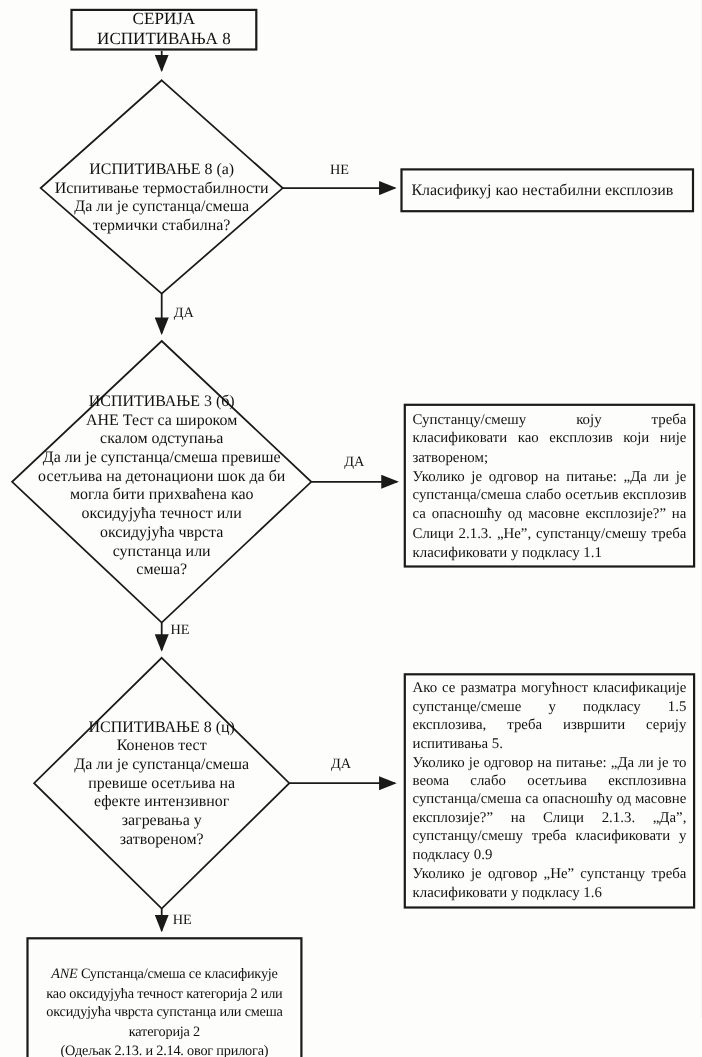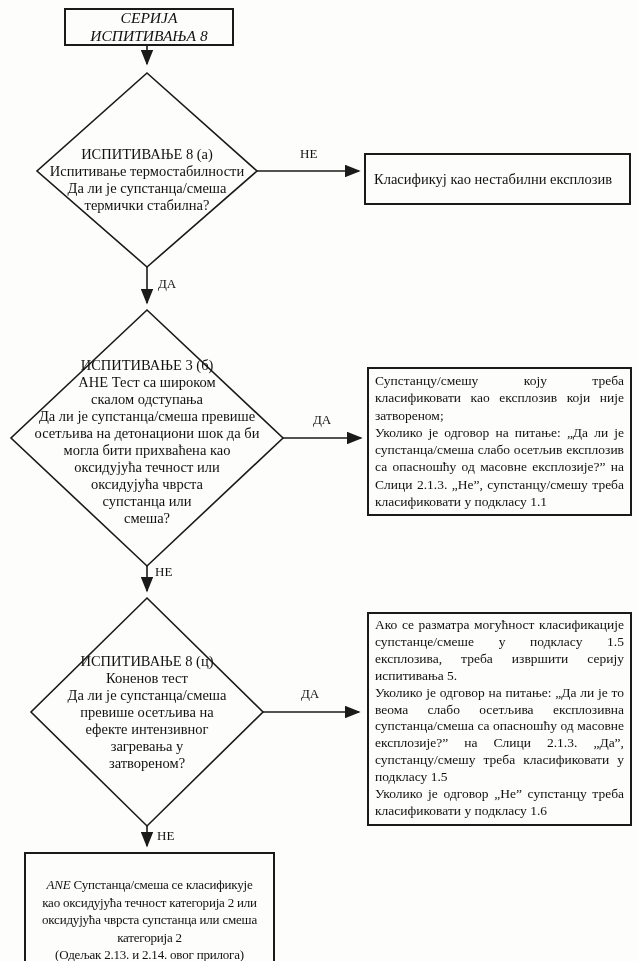--- a/index.html
+++ b/index.html
@@ -19,24 +19,23 @@
     background:#fdfdfc;
   }
   .rect{
     border:2px solid #1a1a1a;
   }
   .start{
     left:64px;top:8px;width:170px;height:38px;
     display:flex;align-items:center;justify-content:center;
     text-align:center;
     font-size:15.5px;
-    font-style:italic;
   }
   .outcome-a{
-    left:364px;top:153px;width:267px;height:52px;
+    left:364px;top:153px;width:267px;height:40px;
     display:flex;align-items:center;
     padding-left:8px;
     font-size:14.5px;
   }
   .outcome-b{
     left:367px;top:367px;width:265px;
     padding:3px 6px 4px 6px;
     font-size:13.5px;line-height:17.3px;
     text-align:justify;
   }
@@ -139,21 +138,21 @@
     <span>Класификуј као нестабилни експлозив</span>
   </div>
 
   <div class="node rect outcome-b">
     <p>Супстанцу/смешу коју треба класификовати као експлозив који није затвореном;</p>
     <p>Уколико је одговор на питање: „Да ли је супстанца/смеша слабо осетљив експлозив са опасношћу од масовне експлозије?” на Слици 2.1.3. „Не”, супстанцу/смешу треба класификовати у подкласу 1.1</p>
   </div>
 
   <div class="node rect outcome-c">
     <p>Ако се разматра могућност класификације супстанце/смеше у подкласу 1.5 експлозива, треба извршити серију испитивања 5.</p>
-    <p>Уколико је одговор на питање: „Да ли је то веома слабо осетљива експлозивна супстанца/смеша са опасношћу од масовне експлозије?” на Слици 2.1.3. „Да”, супстанцу/смешу треба класификовати у подкласу 1.5</p>
+    <p>Уколико је одговор на питање: „Да ли је то веома слабо осетљива експлозивна супстанца/смеша са опасношћу од масовне експлозије?” на Слици 2.1.3. „Да”, супстанцу/смешу треба класификовати у подкласу 0.9</p>
     <p>Уколико је одговор „Не” супстанцу треба класификовати у подкласу 1.6</p>
   </div>
 
   <div class="node rect outcome-ane">
     <i class="ane-italic">ANE</i><span> Супстанца/смеша се класификује
 као оксидујућа течност  категорија 2 или
 оксидујућа чврста супстанца или смеша
 категорија 2
 (Одељак 2.13. и 2.14. овог прилога)</span>
   </div>

